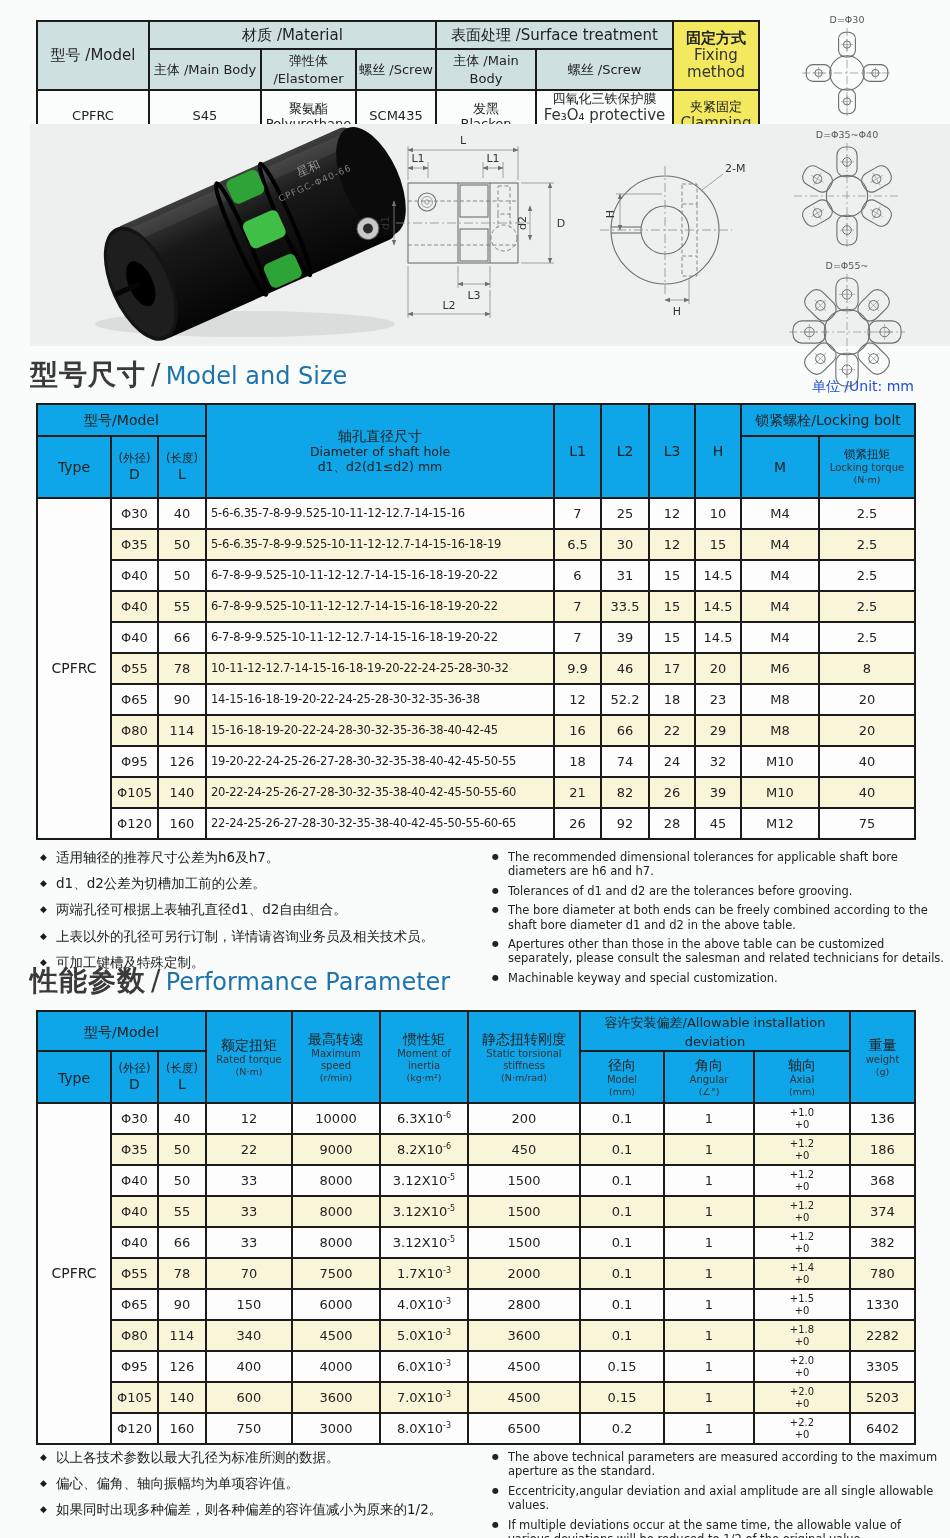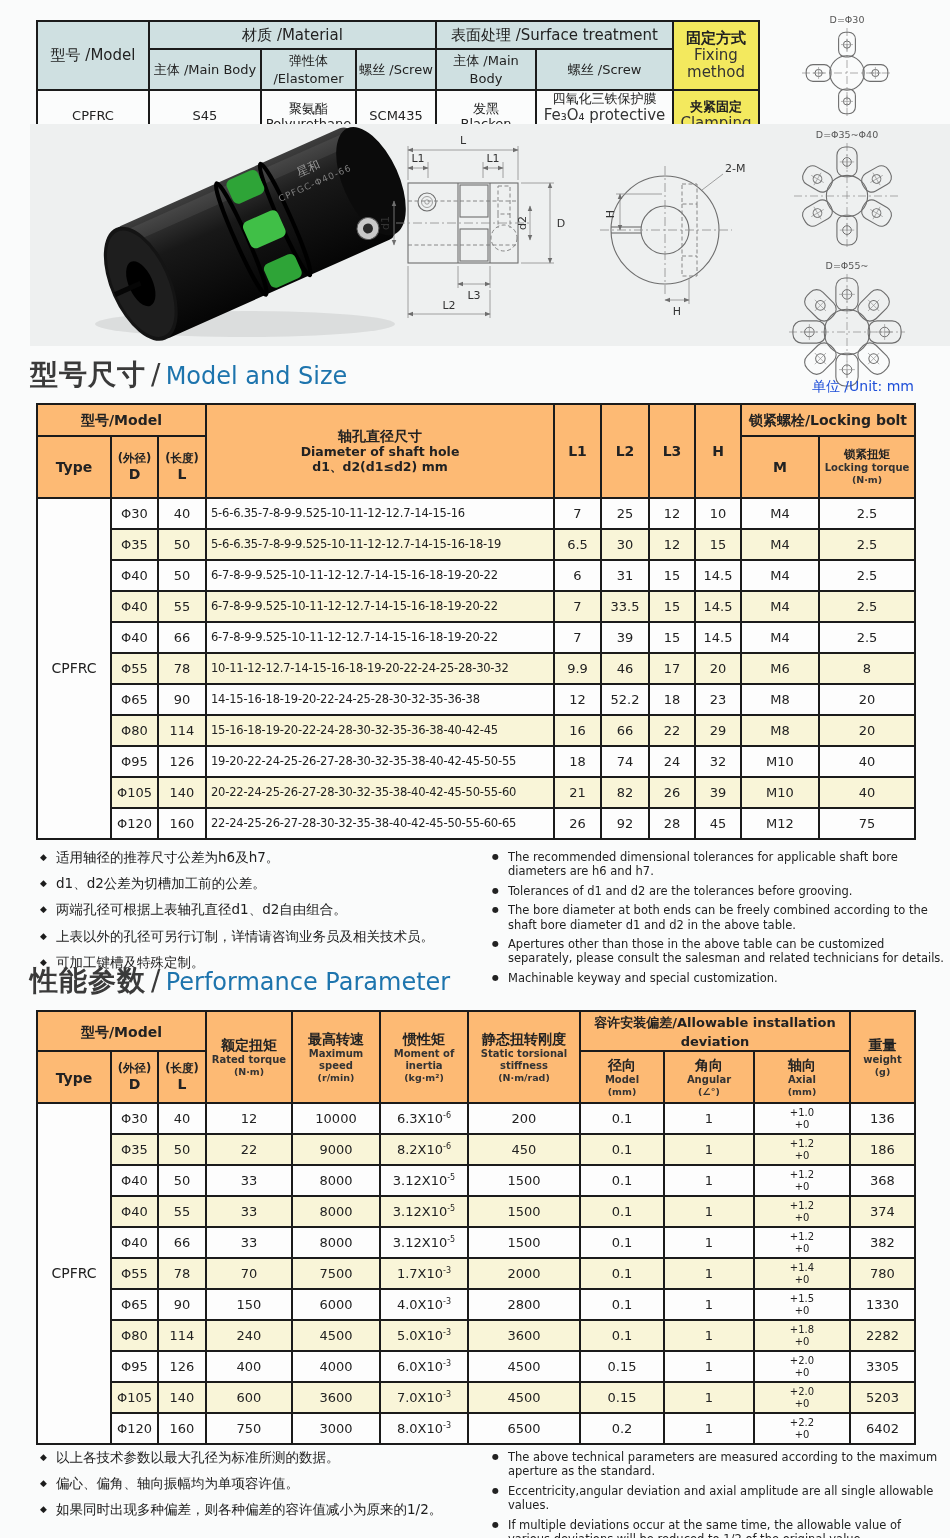--- a/index.html
+++ b/index.html
@@ -30,21 +30,21 @@
   .spider-label{font-size:9.5px;color:#555;margin-bottom:2px;}
   
   .sec-title{position:absolute;left:30px;height:42px;white-space:nowrap;}
   .sec-title .cn{font-size:28px;font-weight:bold;color:#3a3a3a;letter-spacing:1px;}
   .sec-title .sep{font-size:28px;color:#3a3a3a;font-weight:normal;}
   .sec-title .en{font-size:24px;color:#1d74ad;}
   .unit-note{position:absolute;right:36px;font-size:14px;color:#1d4ed8;}
   
   .big-table{position:absolute;left:36px;border-collapse:collapse;table-layout:fixed;}
   .big-table td{border:2px solid #1b1b1b;text-align:center;vertical-align:middle;padding:0 2px;line-height:1.2;}
-  .big-table .hd{background:#fdba74;font-weight:bold;}
+  .big-table .hd{background:#0ea5e9;}
   .h-cn{font-size:14px;color:#222;}
   .h-cn-sm{font-size:11.5px;color:#222;}
   .h-letter{font-size:14px;color:#222;}
   .h-en{font-size:10px;color:#333;}
   .h-unit{font-size:9.5px;color:#333;}
   .big-table .r-odd td{background:#fdfdfd;}
   .big-table .r-even td{background:#f9f5d8;}
   .big-table td.cell-type{background:#fdfdfd;font-size:14px;}
   .cell-num{font-size:13px;}
   .cell-holes{font-size:11.5px;text-align:left !important;padding-left:4px !important;letter-spacing:-0.2px;}
@@ -101,21 +101,21 @@
       <td>SCM435</td>
       <td>
         <div class="cn13">发黑</div>
         <div class="cn13">Blacken</div>
       </td>
       <td>
         <div class="cn13">四氧化三铁保护膜</div>
         <div class="en11">Fe₃O₄ protective film</div>
       </td>
       <td class="yellow-cell">
-        <div class="cn13" style="font-weight:bold">夹紧固定</div>
+        <div class="cn13" style="font-weight:normal">夹紧固定</div>
         <div class="en11">Clamping</div>
       </td>
     </tr>
   </tbody>
     </table>
 
   <div class="band">
 
     <div class="photo-wrap">
       <svg width="450" height="222" viewBox="0 0 450 222">
@@ -764,21 +764,21 @@
           <td class="cell-num">1</td>
           <td class="axial-cell">
             <div>+1.5</div>
             <div>+0</div>
           </td>
           <td class="cell-num">1330</td>
         </tr>
         <tr class="r-even" style="height: 31px;">
           <td class="cell-num">Φ80</td>
           <td class="cell-num">114</td>
-          <td class="cell-num">240</td>
+          <td class="cell-num">340</td>
           <td class="cell-num">4500</td>
           <td class="cell-num"><span>5.0X10</span><sup>-3</sup></td>
           <td class="cell-num">3600</td>
           <td class="cell-num">0.1</td>
           <td class="cell-num">1</td>
           <td class="axial-cell">
             <div>+1.8</div>
             <div>+0</div>
           </td>
           <td class="cell-num">2282</td>

